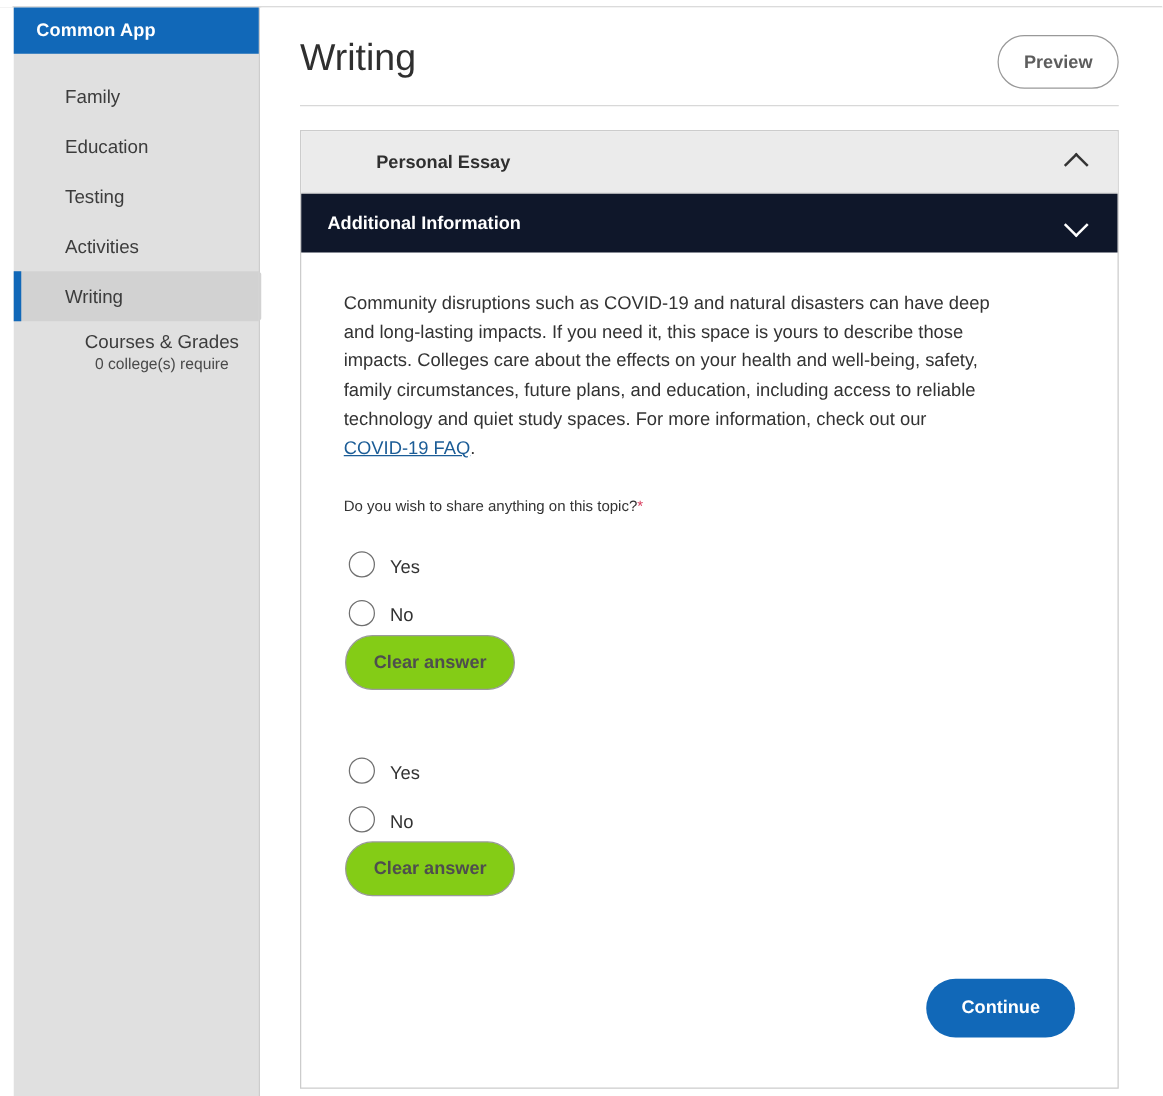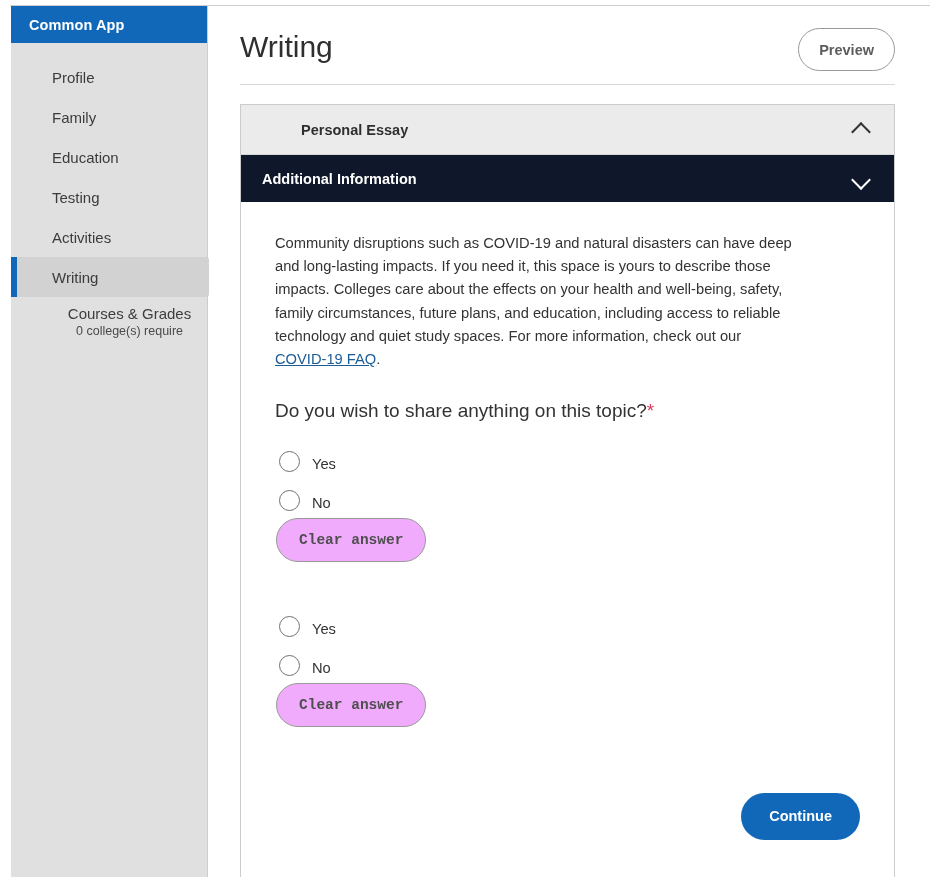--- a/index.html
+++ b/index.html
@@ -218,21 +218,21 @@
   }
   .intro a {
     color: #1b5c96;
     text-decoration: underline;
   }
 
   .q-block { margin-bottom: 36px; }
   .q-block:last-of-type { margin-bottom: 0; }
 
   .q-label {
-    font-size: 19px;
+    font-size: 12px;
     color: #333333;
     line-height: 1.45;
     max-width: 520px;
     margin: 0 0 8px 0;
   }
   .req { color: #d93b5c; }
 
   .radio-row {
     display: flex;
     align-items: flex-end;
@@ -253,25 +253,25 @@
     color: #333333;
   }
 
   .clear-btn {
     margin-top: 7px;
     margin-left: 1px;
     height: 44px;
     padding: 0 22px;
     border: 1px solid #9a9a9a;
     border-radius: 23px;
-    background: #f0abfc;
+    background: #84cc16;
     color: #4e4e4e;
     font-size: 14.5px;
     font-weight: bold;
-    font-family: Liberation Mono, monospace;
+    font-family: Liberation Sans, sans-serif;
     cursor: pointer;
   }
 
   .footer-row {
     display: flex;
     justify-content: flex-end;
     padding: 30px 0 6px 0;
   }
   .continue-btn {
     height: 47px;
@@ -295,23 +295,20 @@
     <div class="top-strip-left"></div>
   </div>
 
   <nav class="sidebar">
     <div class="sidebar-brand">
       <span>Common App</span>
     </div>
 
     <div class="nav">
       <div class="nav-item">
-        <span>Profile</span>
-      </div>
-      <div class="nav-item">
         <span>Family</span>
       </div>
       <div class="nav-item">
         <span>Education</span>
       </div>
       <div class="nav-item">
         <span>Testing</span>
       </div>
       <div class="nav-item">
         <span>Activities</span>

